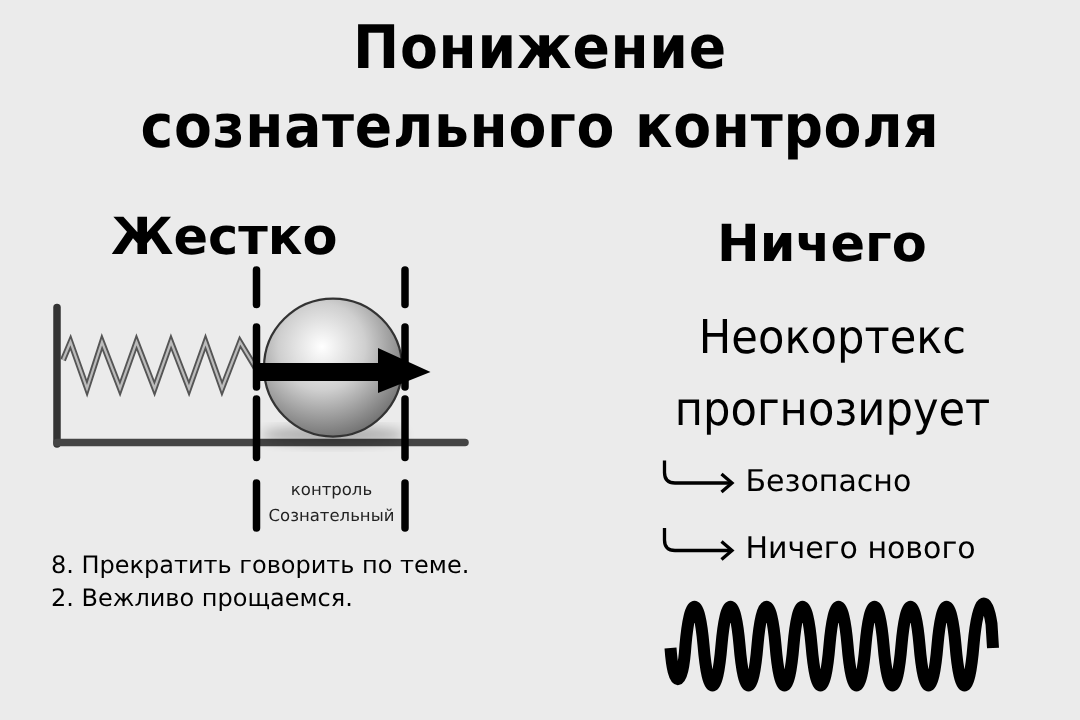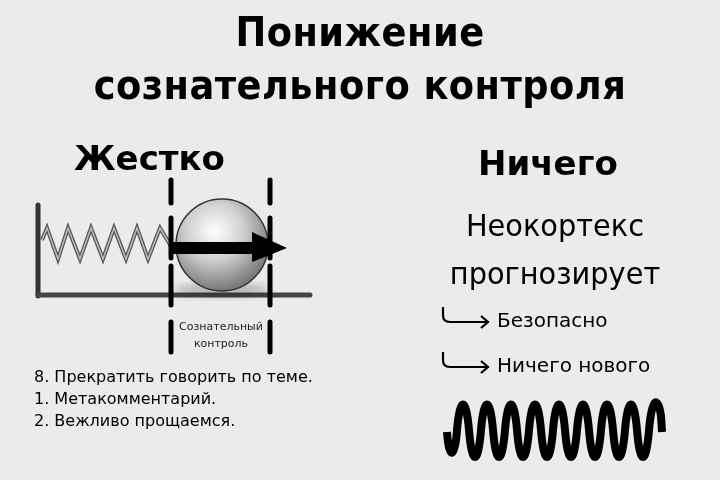--- a/index.html
+++ b/index.html
@@ -96,27 +96,26 @@
     <line x1="171" y1="266" x2="171" y2="305"></line>
     <line x1="171" y1="322" x2="171" y2="352"></line>
     <line x1="270" y1="180" x2="270" y2="203"></line>
     <line x1="270" y1="218" x2="270" y2="258"></line>
     <line x1="270" y1="266" x2="270" y2="305"></line>
     <line x1="270" y1="322" x2="270" y2="352"></line>
   </g>
 </svg>
 
 <div class="caption">
+  <div>контроль</div>
   <div>Сознательный</div>
-  <div>контроль</div>
 </div>
 
 <div class="steps">
   <div>8. Прекратить говорить по теме.</div>
-  <div>1. Метакомментарий.</div>
   <div>2. Вежливо прощаемся.</div>
 </div>
 
 <div class="heading h-right">Ничего</div>
 <div class="big-right br1">Неокортекс</div>
 <div class="big-right br2">прогнозирует</div>
 
 <div class="arrow-row ar1">
   <svg width="56" height="30" viewBox="0 0 56 30">
     <path d="M3,2 L3,10 Q3,17 10,17 L47,17" fill="none" stroke="#000" stroke-width="2.2"></path>

